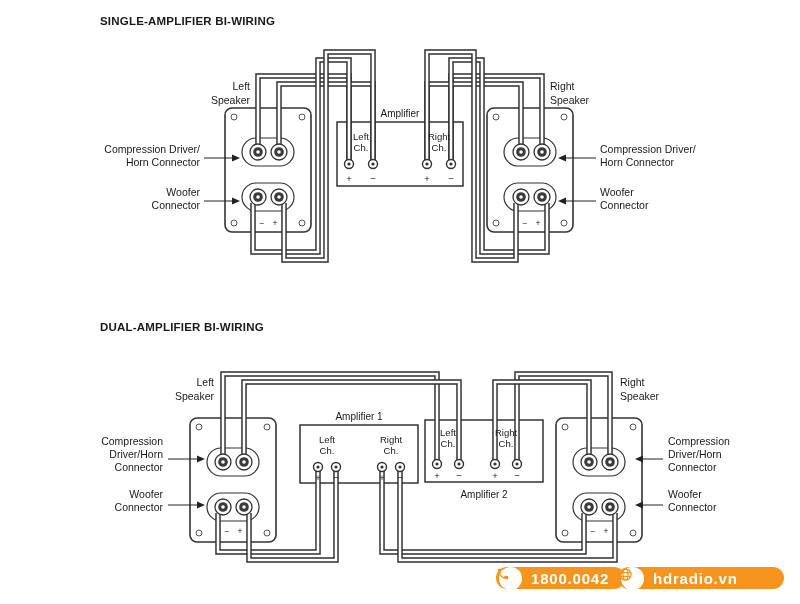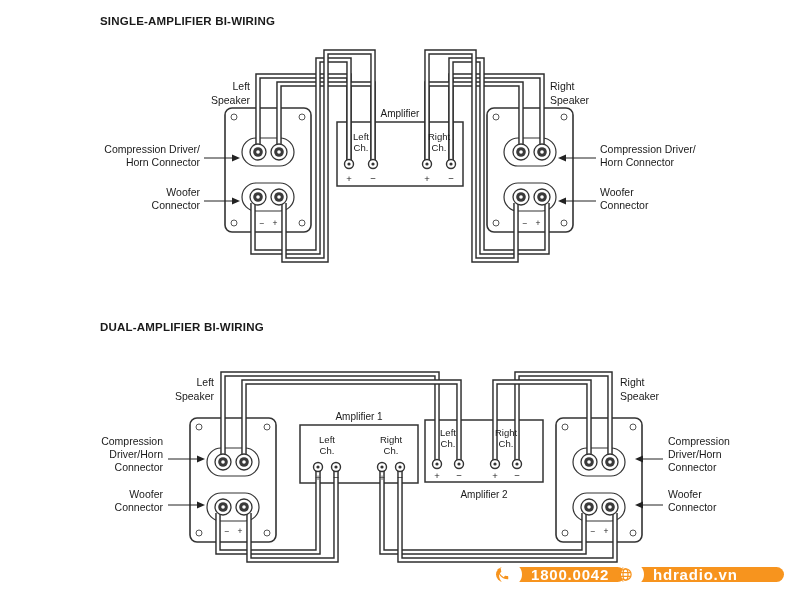--- a/index.html
+++ b/index.html
@@ -23,21 +23,21 @@
   .wi      { fill:none; stroke:#ffffff; stroke-width:2.6; }
   .ptr     { stroke:#222; stroke-width:1; }
   .ah      { fill:#222; }
   .post-outer { fill:#fff; stroke:#333; stroke-width:1.3; }
   .post-mid   { fill:#3a3a3a; }
   .post-core  { fill:#fff; }
   .term-o  { fill:#fff; stroke:#333; stroke-width:1.4; }
   .term-i  { fill:#333; }
 
   .badge {
-    position:absolute; top:567px; height:15px; background:#F7941E;
+    position:absolute; top:567px; height:22px; background:#F7941E;
     border-radius:15px; display:flex; align-items:center; gap:9px;
     padding:0 16px 0 3px; box-sizing:border-box;
   }
   .badge-phone   { left:496px; }
   .badge-website { left:618px; padding-right:46px; }
   .badge-circle {
     width:23px; height:23px; border-radius:50%; background:#fff;
     display:flex; align-items:center; justify-content:center; flex:0 0 auto;
   }
   .badge-text {

